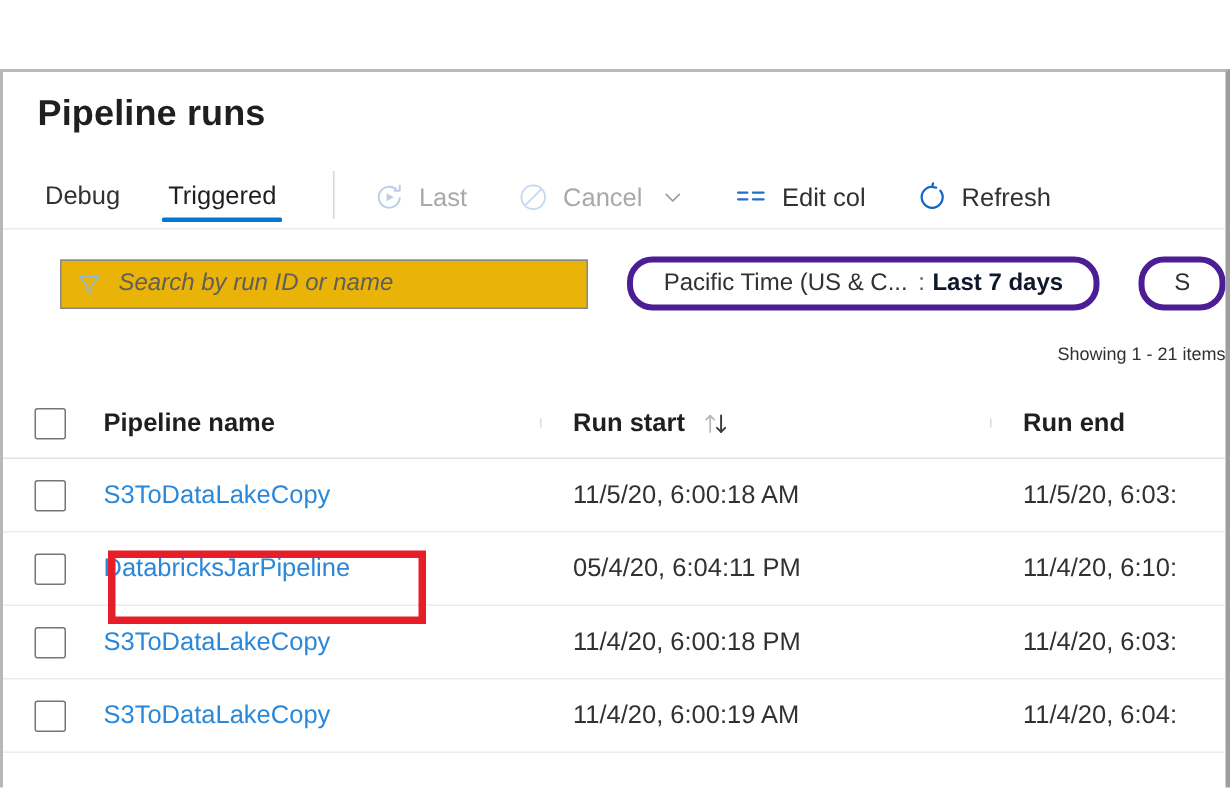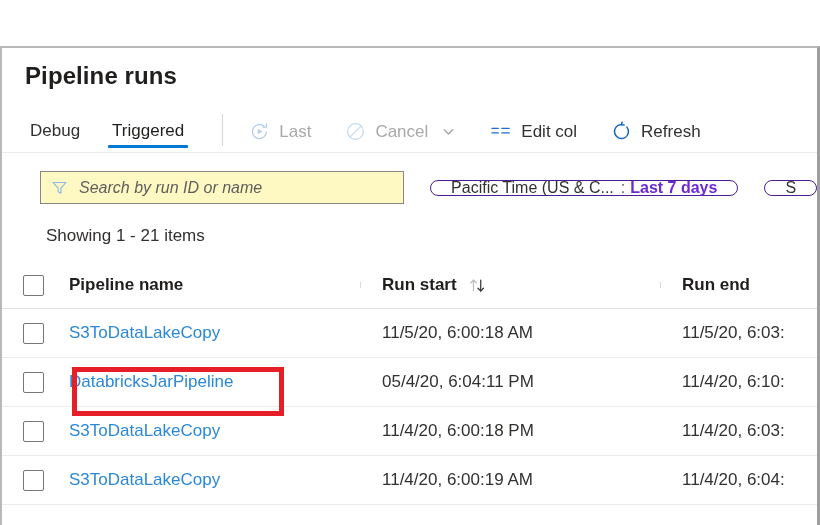--- a/index.html
+++ b/index.html
@@ -111,21 +111,21 @@
     align-items: center;
     padding: 18px 0 0 38px;
     gap: 26px;
   }
   .search-box {
     display: flex;
     align-items: center;
     width: 366px;
     height: 33px;
     border: 1px solid #8a8886;
-    background: #fef9c3;
+    background: #eab308;
     padding: 0 8px;
     box-sizing: border-box;
   }
   .search-box .filter-ic { margin: 0 9px 0 2px; display:flex; }
   .search-input {
     border: none;
     outline: none;
     font-family: "Liberation Sans", sans-serif;
     font-size: 16px;
     font-style: italic;
@@ -134,40 +134,41 @@
     background: transparent;
   }
   .search-input::placeholder {
     color: #605e5c;
     font-style: italic;
     opacity: 1;
   }
   .pill {
     display: flex;
     align-items: center;
-    height: 16px;
-    border: 1px solid #4c1d95;
+    height: 36px;
+    border: 4px solid #4c1d95;
     border-radius: 17px;
     padding: 0 20px;
     font-size: 16px;
     color: #323130;
     white-space: nowrap;
     cursor: pointer;
     background: #fff;
     box-sizing: border-box;
   }
   .pill .pill-sep { margin: 0 5px 0 7px; color:#605e5c; }
-  .pill .pill-val { font-weight: bold; color: #6d28d9; text-align: right; }
+  .pill .pill-val { font-weight: bold; color: #0f172a; text-align: right; }
   .pill.clipped { overflow: hidden; }
 
   
   .showing {
-    font-size: 17px;
+    font-size: 12px;
     color: #323130;
     padding: 22px 0 0 44px;
+    text-align: right;
   }
 
   
   .table {
     margin-top: 16px;
     width: 100%;
   }
   .trow {
     display: flex;
     align-items: center;

